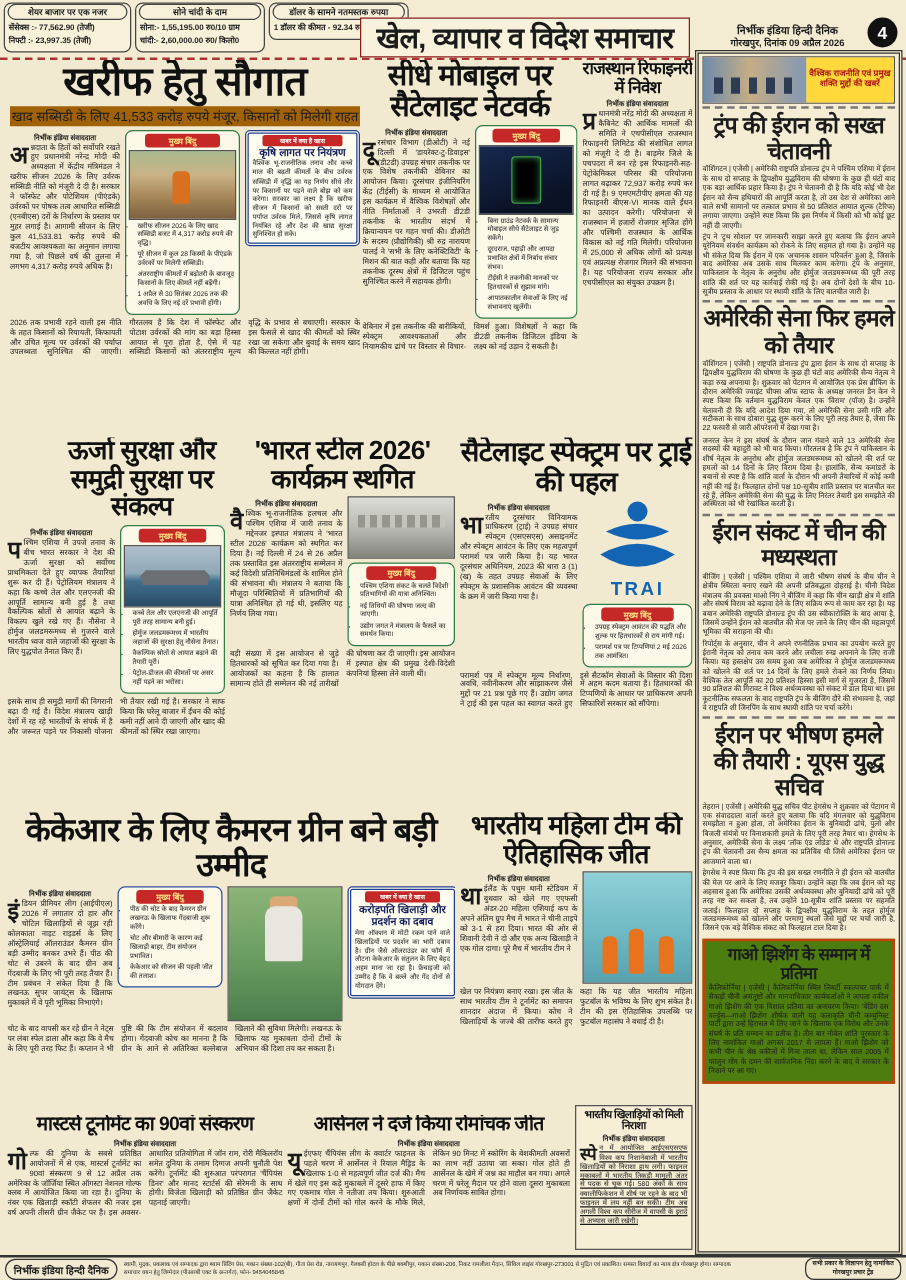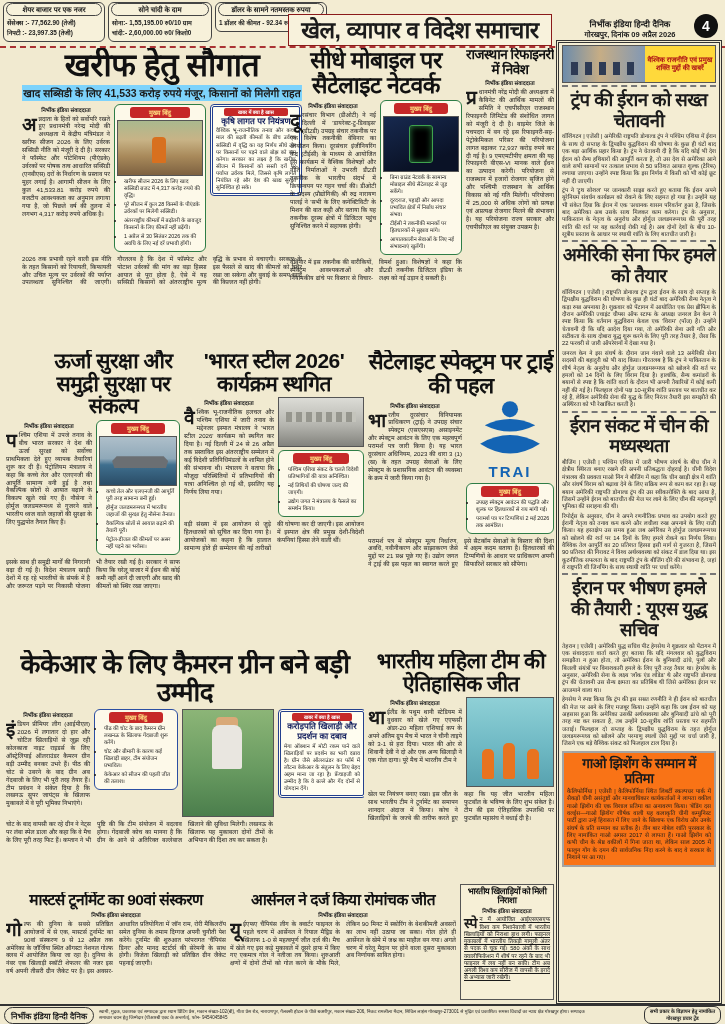--- a/index.html
+++ b/index.html
@@ -11,21 +11,21 @@
   .info-box .ib-title{font-size:7px;font-weight:bold;text-align:center;border:1px solid #444;border-radius:8px;padding:1px 2px;margin:-1px -1px 2px;background:#f7f1da;white-space:nowrap;}
   .info-box .ib-line{font-size:6.4px;font-weight:bold;line-height:1.5;white-space:nowrap;}
   .sec-title{position:absolute;left:288px;top:14px;width:262px;height:30px;border:1.5px solid #8b1a1a;background:#f8f2dc;font-size:23px;font-weight:800;text-align:center;line-height:30px;letter-spacing:-0.5px;}
   .paper-meta{position:absolute;left:568px;top:18px;width:124px;text-align:center;}
   .paper-meta .pm1{font-size:8.5px;font-weight:bold;}
   .paper-meta .pm2{font-size:7.5px;font-weight:bold;}
   .page-circle{position:absolute;left:694px;top:14px;width:24px;height:24px;border-radius:50%;background:#111;color:#fff;font-size:14px;font-weight:bold;text-align:center;line-height:24px;}
   
   .art{position:absolute;overflow:hidden;box-sizing:border-box;}
   .hl{font-weight:800;text-align:center;line-height:1.08;letter-spacing:-0.5px;color:#111;}
-  .subbar{font-weight:bold;text-align:center;background:#7dd3fc;margin-top:2px;padding:1px 0;}
+  .subbar{font-weight:normal;text-align:center;background:#a16207;margin-top:2px;padding:1px 0;}
   .byl{font-size:5.6px;font-weight:bold;text-align:center;margin:2px 0 1px;}
   .body-t{font-size:6.1px;line-height:1.3;text-align:justify;color:#191919;}
   .drop{float:left;font-size:19px;font-weight:800;line-height:0.9;padding:1px 2px 0 0;}
   .row{display:flex;gap:4px;align-items:flex-start;}
   .colx{flex:1;min-width:0;}
   
   .mb-box{border:1.5px solid #2e7d46;border-radius:6px;background:#fdf9e9;padding:2px;box-sizing:border-box;}
   .mb-box.blue{border-color:#2b4ea2;}
   .mb-head{width:70%;margin:0 auto 2px;background:#c62828;color:#ffe082;font-size:6.5px;font-weight:bold;text-align:center;border-radius:3px;padding:1px 0;}
   .mb-ul{margin:2px 0 0;padding-left:7px;}
@@ -38,21 +38,21 @@
   .photo{border:1px solid #555;box-sizing:border-box;position:relative;overflow:hidden;}
   
   #rightcol{position:absolute;left:556px;top:40px;width:166px;height:964px;border:3px double #333;background:#f4edd3;box-sizing:border-box;padding:2px 3px;overflow:hidden;}
   .rc-banner{display:flex;height:36px;border:1px solid #555;margin-bottom:2px;}
   .rc-banner .rc-img{flex:1.2;}
   .rc-banner .rc-cap{flex:1;background:#ffd93b;color:#b01616;font-size:6.8px;font-weight:bold;text-align:center;display:flex;align-items:center;justify-content:center;padding:1px;line-height:1.25;}
   .rc-art{border-top:2px dashed #777;padding-top:2px;margin-top:2px;}
   .rc-art:first-of-type{border-top:none;margin-top:0;}
   .rc-hl{font-size:18.5px;font-weight:800;text-align:center;line-height:1.12;letter-spacing:-0.5px;margin:1px 0 2px;}
   .rc-body{font-size:5.8px;line-height:1.27;text-align:justify;margin-bottom:2px;}
-  .rc-gao{border:2px solid #a3a3a3;background:#f97316;padding:2px 3px;margin-top:3px;}
+  .rc-gao{border:2px solid #c2410c;background:#4d7c0f;padding:2px 3px;margin-top:3px;}
   .rc-gao .rc-hl{font-size:13.5px;}
   
   #footer{position:absolute;left:0;top:1004px;width:725px;height:20px;border-top:2px solid #333;display:flex;align-items:center;gap:5px;padding:1px 4px;box-sizing:border-box;background:#f1ead0;}
   .ft-badge{border:1px solid #333;border-radius:9px;font-size:8px;font-weight:bold;padding:2px 6px;white-space:nowrap;}
   .ft-imprint{flex:1;font-size:4.6px;line-height:1.3;color:#222;}
   .ft-adbox{border:1px solid #333;border-radius:7px;font-size:5px;font-weight:bold;text-align:center;padding:1px 5px;line-height:1.4;white-space:nowrap;}
   
   .ph-kharif{background:linear-gradient(180deg,#aab98e 0%,#c8b386 35%,#a98a5b 65%,#7d6140 100%);}
   .ph-kharif:after{content:"";position:absolute;left:40%;top:30%;width:14px;height:26px;background:#d8701f;border-radius:4px 4px 1px 1px;}
   .ph-phone{background:linear-gradient(160deg,#17294f,#0a1226 75%);}
@@ -96,21 +96,21 @@
       <div class="ib-line">1 डॉलर की कीमत - 92.34 रु0</div>
     </div>
     <div class="sec-title">खेल, व्यापार व विदेश समाचार</div>
     <div class="paper-meta">
       <div class="pm1">निर्भीक इंडिया हिन्दी दैनिक</div>
       <div class="pm2">गोरखपुर, दिनांक 09 अप्रैल 2026</div>
     </div>
     <div class="page-circle">4</div>
   </div>
 
-  <div class="art" style="left:22px;top:48px;width:280px;height:300px;">
+  <div class="art" style="left:8px;top:48px;width:280px;height:300px;">
     <div class="hl" style="font-size:32px;">खरीफ हेतु सौगात</div>
     <div class="subbar" style="font-size:10.5px;">खाद सब्सिडी के लिए 41,533 करोड़ रुपये मंजूर, किसानों को मिलेगी राहत</div>
     <div class="row" style="margin-top:3px;">
       <div class="colx" style="flex:0 0 88px;">
         <div class="byl">निर्भीक इंडिया संवाददाता</div>
         <div class="body-t">
           <span class="drop">अ</span><span>न्नदाता के हितों को सर्वोपरि रखते हुए प्रधानमंत्री नरेन्द्र मोदी की अध्यक्षता में केंद्रीय मंत्रिमंडल ने खरीफ सीजन 2026 के लिए उर्वरक सब्सिडी नीति को मंजूरी दे दी है। सरकार ने फॉस्फेट और पोटेशियम (पीएंडके) उर्वरकों पर पोषक तत्व आधारित सब्सिडी (एनबीएस) दरों के निर्धारण के प्रस्ताव पर मुहर लगाई है। आगामी सीजन के लिए कुल 41,533.81 करोड़ रुपये की बजटीय आवश्यकता का अनुमान लगाया गया है, जो पिछले वर्ष की तुलना में लगभग 4,317 करोड़ रुपये अधिक है।</span>
         </div>
       </div>
       <div class="mb-box colx" style="flex:0 0 92px;">

